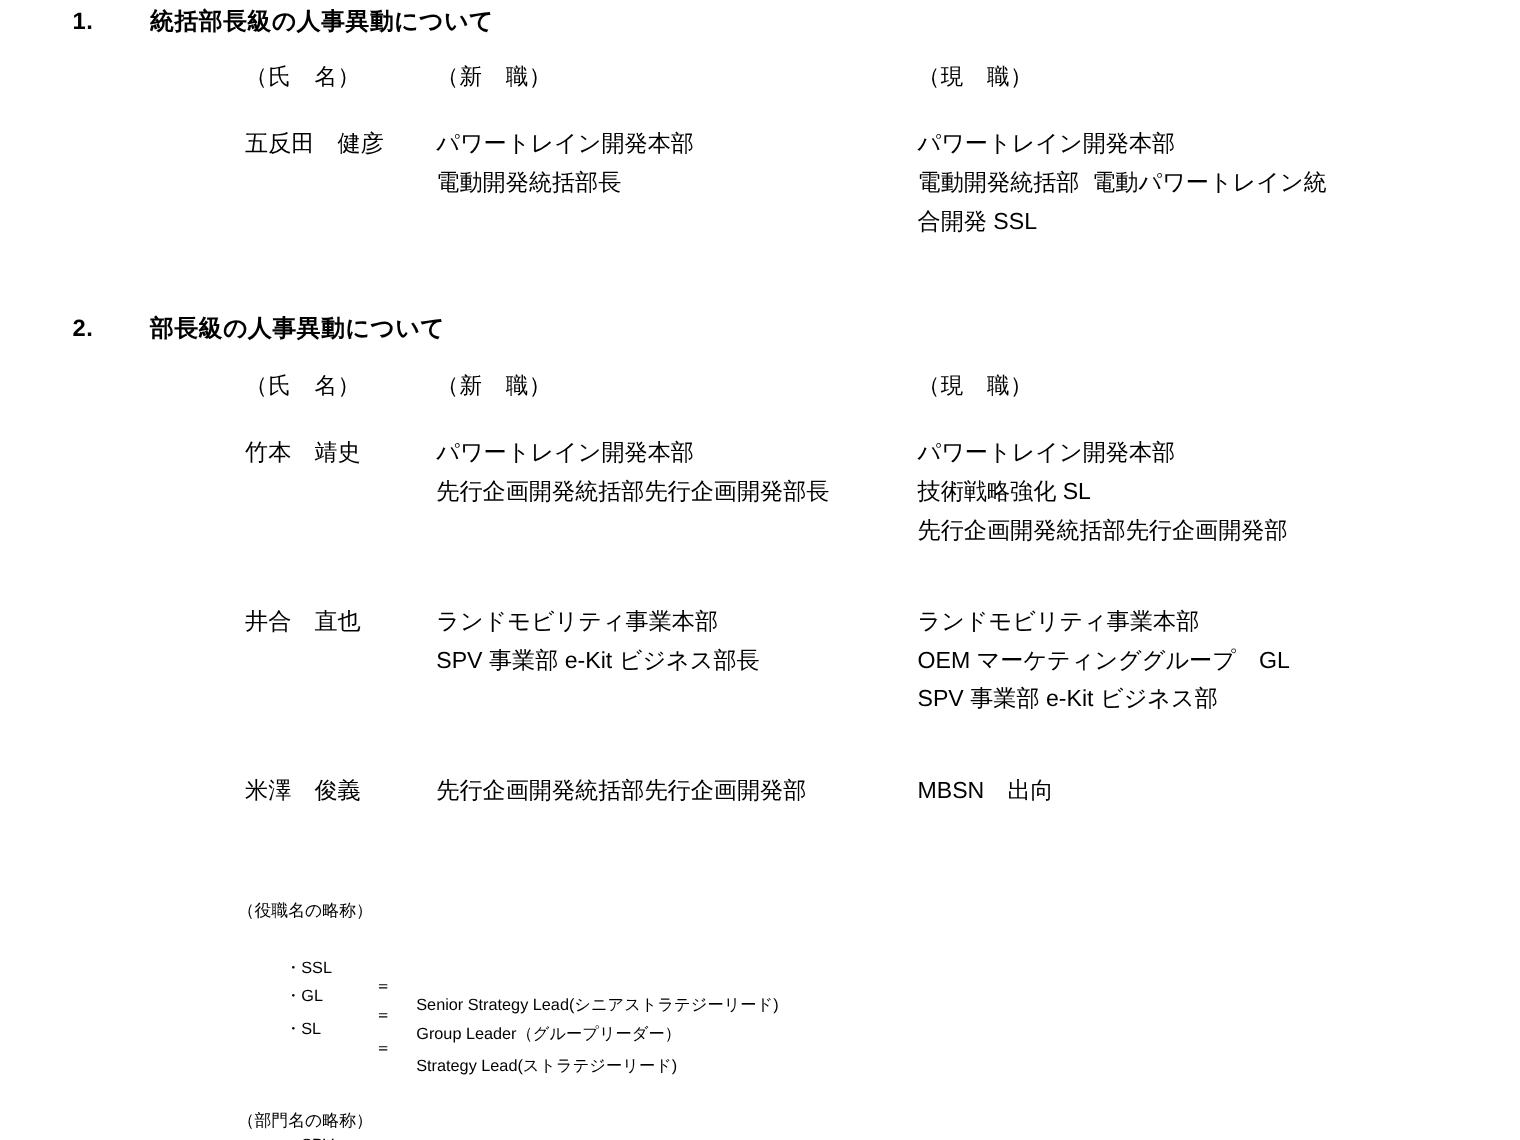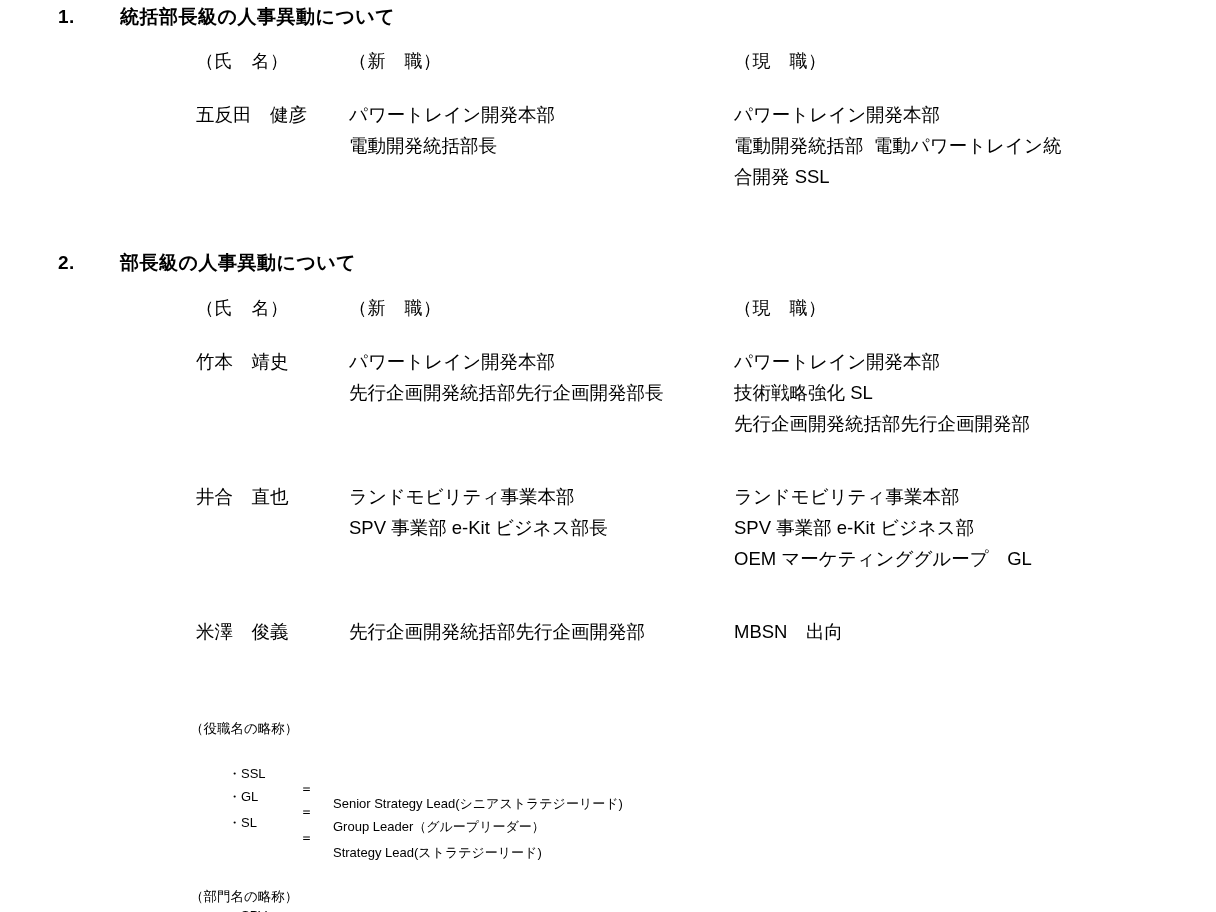--- a/index.html
+++ b/index.html
@@ -164,22 +164,22 @@
   </div>
 
   <div class="row" style="top:477px;">
     <div class="col-name"><div class="line">井合　直也</div></div>
     <div class="col-new">
       <div class="line">ランドモビリティ事業本部</div>
       <div class="line">SPV 事業部 e-Kit ビジネス部長</div>
     </div>
     <div class="col-cur">
       <div class="line">ランドモビリティ事業本部</div>
+      <div class="line">OEM マーケティンググループ　GL</div>
       <div class="line">SPV 事業部 e-Kit ビジネス部</div>
-      <div class="line">OEM マーケティンググループ　GL</div>
     </div>
   </div>
 
   <div class="row" style="top:611px;">
     <div class="col-name"><div class="line">米澤　俊義</div></div>
     <div class="col-new">
       <div class="line">先行企画開発統括部先行企画開発部</div>
     </div>
     <div class="col-cur">
       <div class="line">MBSN　出向</div>

